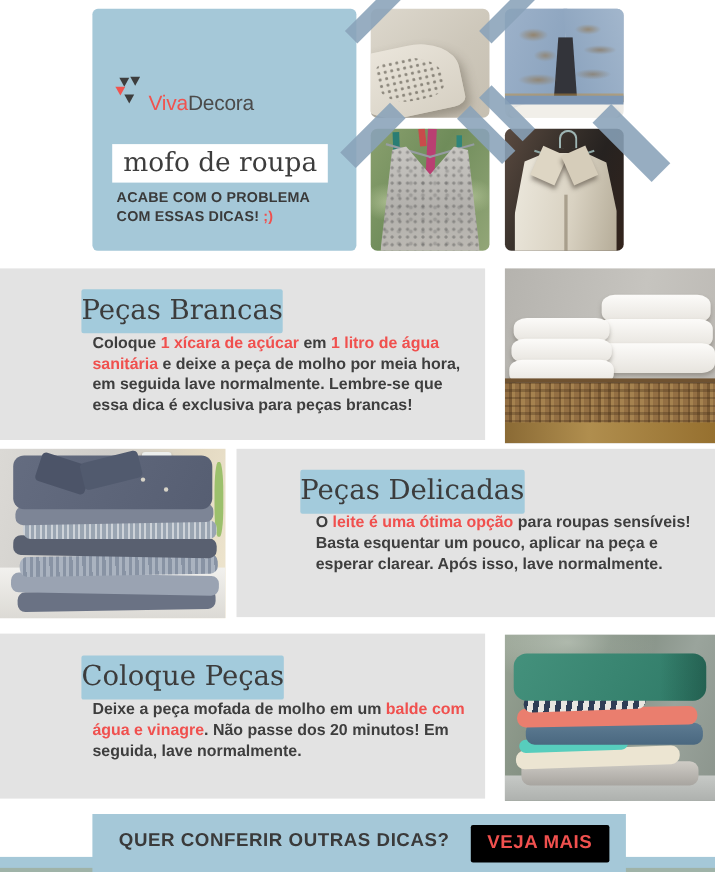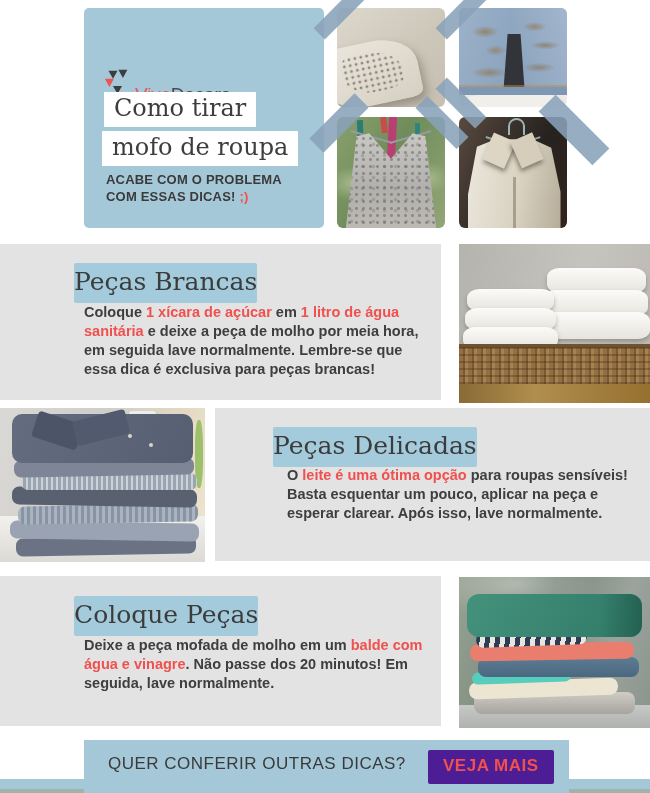--- a/index.html
+++ b/index.html
@@ -134,23 +134,23 @@
   .section-heading {
     display:inline-block; background:#a3cbdc; padding:4px 0 7px;
     font-family:"DejaVu Serif", serif; font-size:25px; color:#3c3c3c; border-radius:2px; white-space:nowrap;
   }
   .body-text { font-weight:700; font-size:14.5px; line-height:19px; color:#3e3e3e; }
 
   
   .bottom-strip { left:0; top:779px; width:650px; height:14px; background:#a5c8d8; }
   .bottom-strip-line { left:0; top:789px; width:650px; height:4px; background:#9fb3a8; }
   .banner { left:84px; top:740px; width:485px; height:53px; background:#a5c8d8; }
-  .banner-question { left:24px; top:14px; font-size:17px; font-weight:400; color:#3a3a3a; letter-spacing:0.5px; white-space:nowrap; }
+  .banner-question { left:24px; top:14px; font-size:17px; font-weight:700; color:#3a3a3a; letter-spacing:0.5px; white-space:nowrap; }
   .veja-btn {
-    left:344px; top:10px; background:#4c1d95; color:#f0504e; font-weight:700; font-size:17px;
+    left:344px; top:10px; background:#000000; color:#f0504e; font-weight:700; font-size:17px;
     letter-spacing:0.5px; padding:6px 15px 8px; border:none; border-radius:2px; cursor:pointer;
     font-family:"Liberation Sans", sans-serif;
   }
 </style>
 </head>
 <body>
 
 <div id="canvas">
 
   <div class="abs header-card"></div>
@@ -158,21 +158,20 @@
   <div class="abs logo">
     <svg width="27" height="27" viewBox="0 0 30 30">
       <polygon points="5,3 15,3 10,12" fill="#3d3d3d"></polygon>
       <polygon points="16,2 26,2 21,11" fill="#3d3d3d"></polygon>
       <polygon points="1,12 11,12 6,21" fill="#f0534f"></polygon>
       <polygon points="10,20 20,20 15,29" fill="#3d3d3d"></polygon>
     </svg>
     <span class="brand"><span class="brand-red">Viva</span><span class="brand-dark">Decora</span></span>
   </div>
 
-  <div class="abs title-line title-1">Como tirar</div>
   <div class="abs title-line title-2">mofo de roupa</div>
 
   <div class="abs subtitle">
     <div>ACABE COM O PROBLEMA</div>
     <div><span>COM ESSAS DICAS!</span> <span class="red">;)</span></div>
   </div>
 
   <div class="abs photo ph-fabric" style="left:337px; top:8px; width:108px; height:99px;">
     <div class="abs fold"></div>
     <div class="abs speckles"></div>

